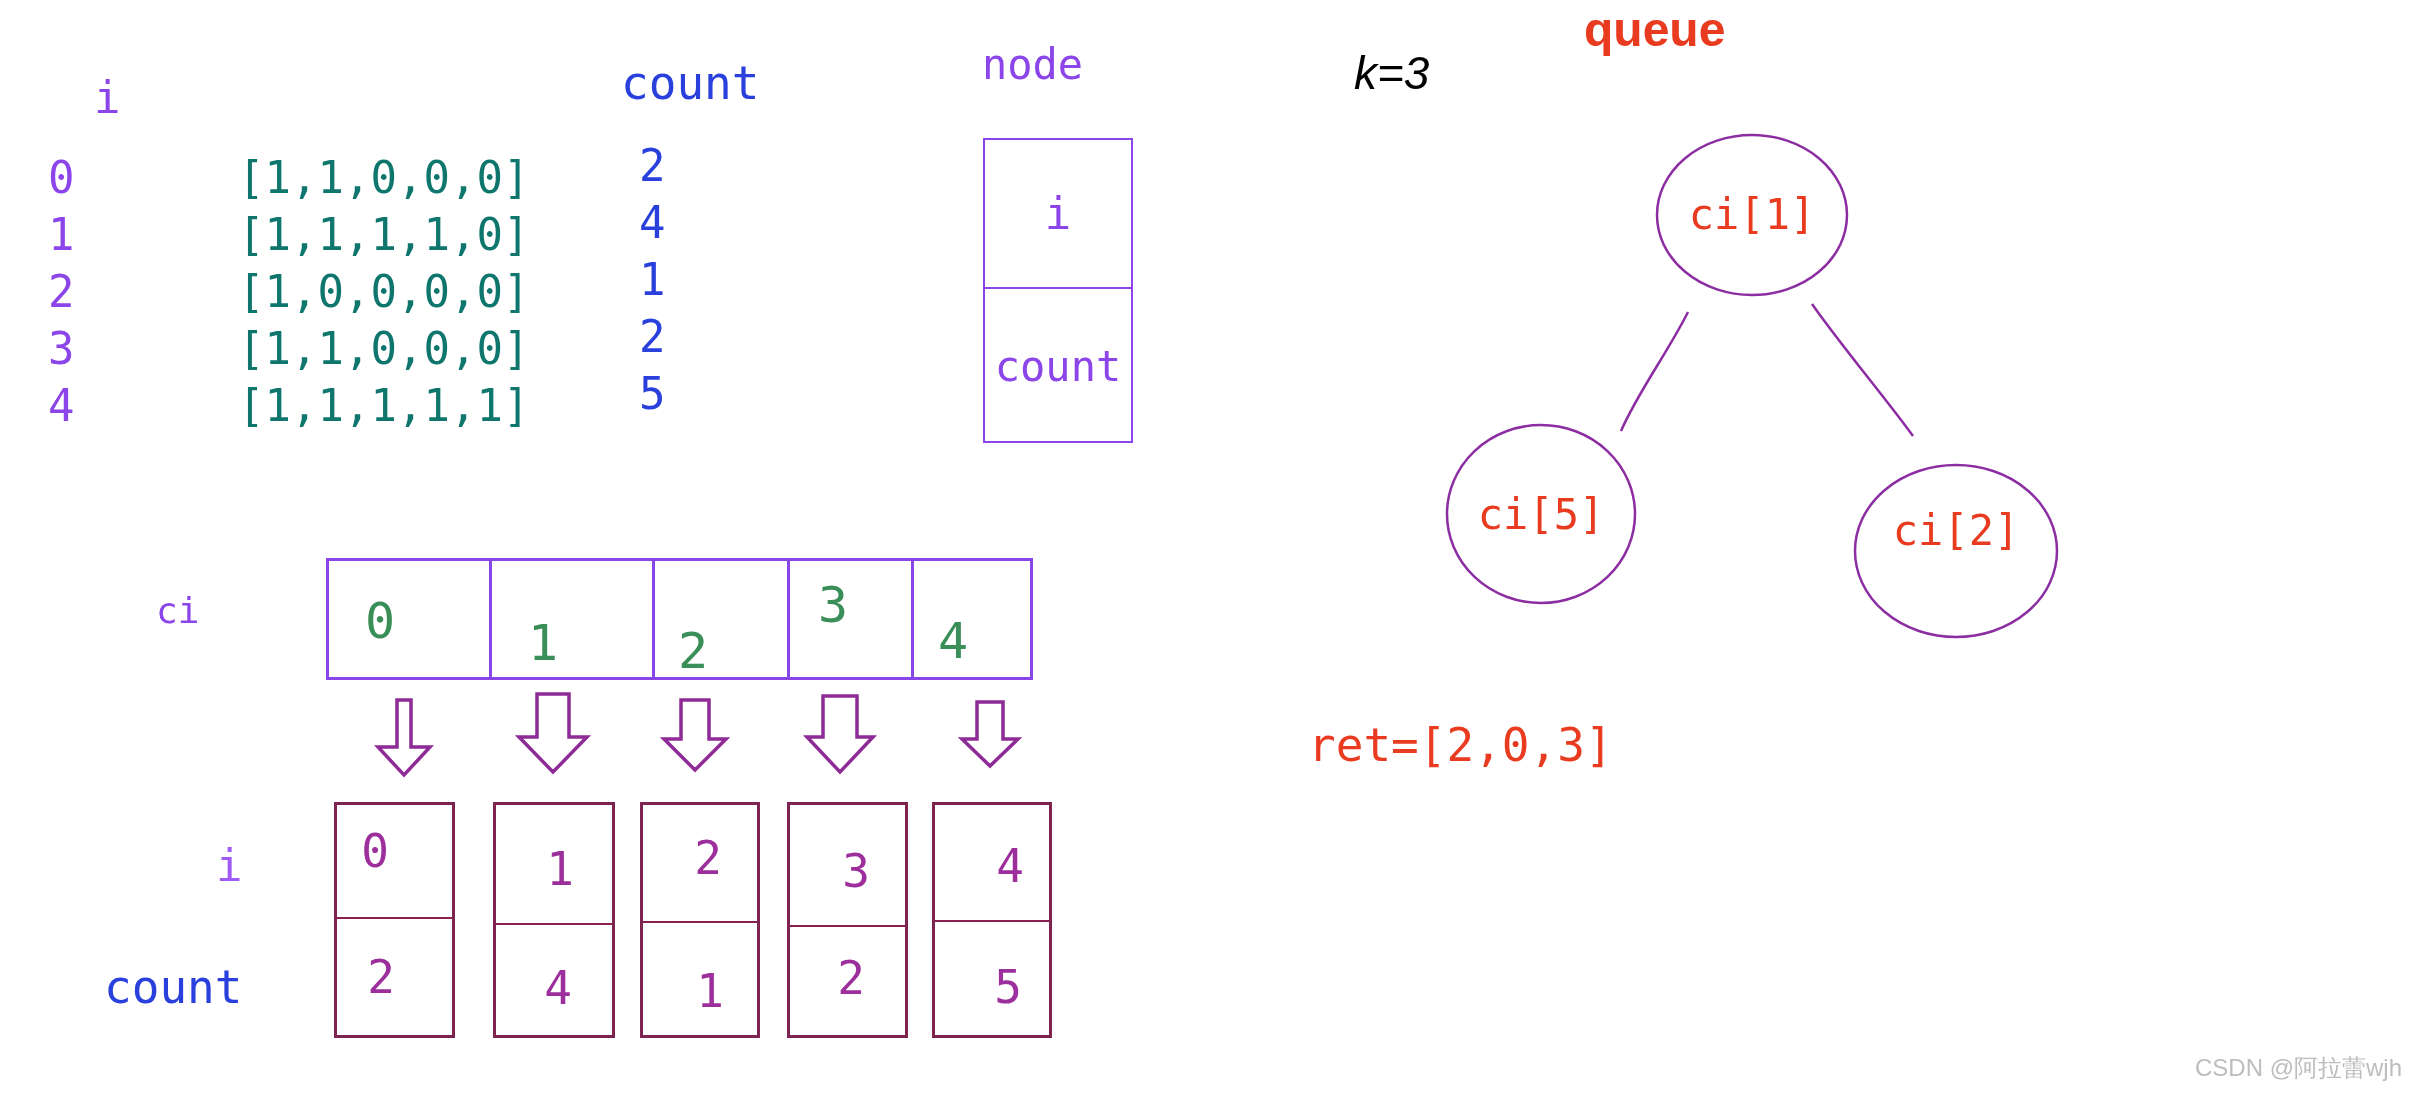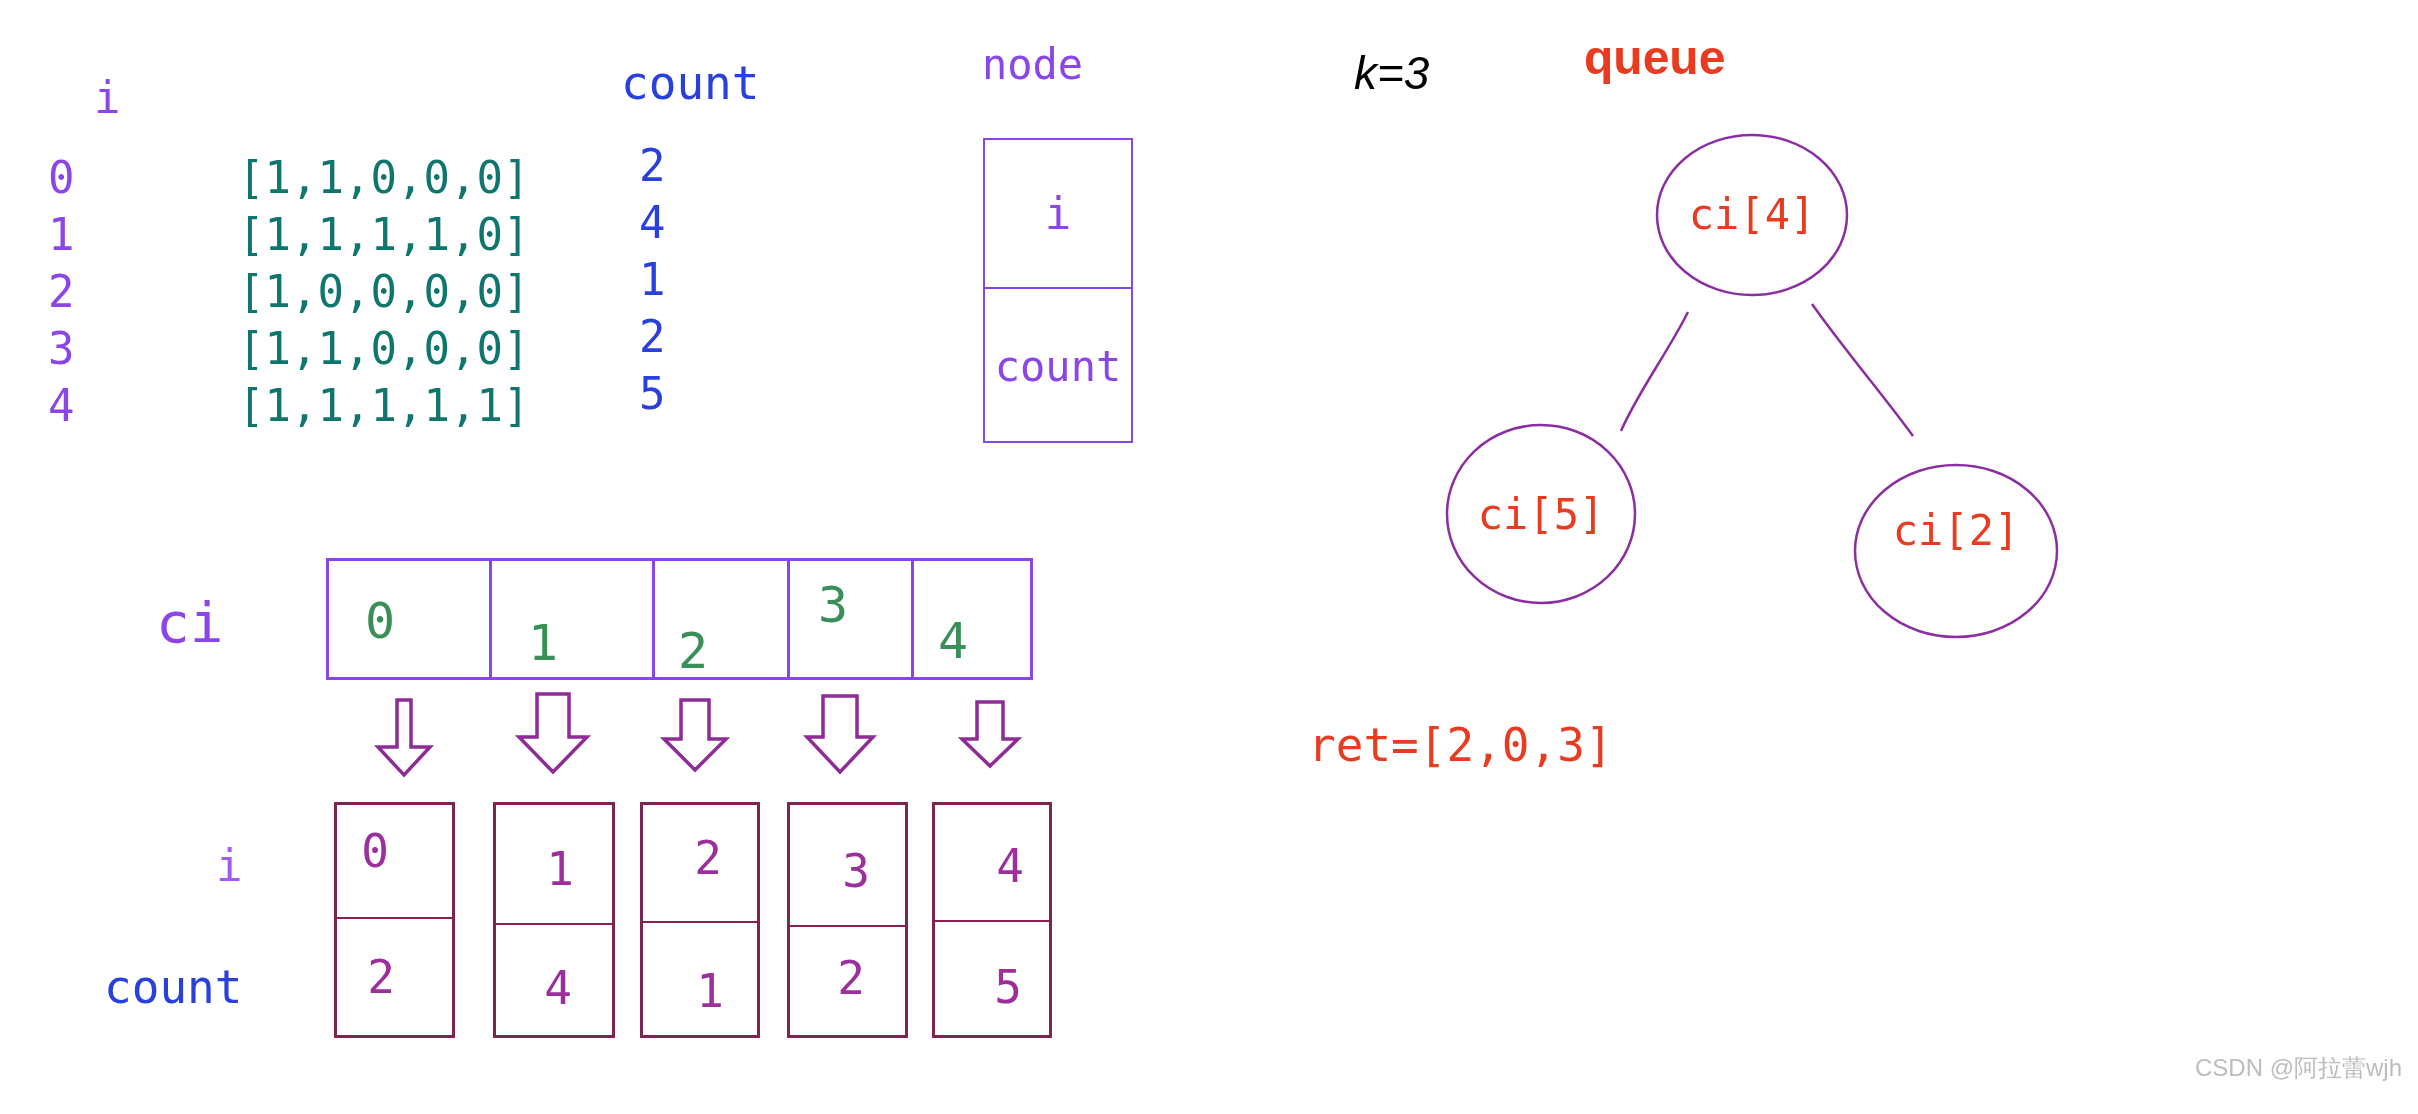--- a/index.html
+++ b/index.html
@@ -78,36 +78,36 @@
     <span class="tt-cnt">5</span>
   </div>
 
   <div class="abs mono purple" style="left:982px;top:40px;font-size:42px;">node</div>
   <div class="node-box">
     <div class="cell-top">i</div>
     <div class="cell-bot">count</div>
   </div>
 
   <div class="abs sans kcolor" style="left:1354px;top:46px;font-size:46px;">k=3</div>
-  <div class="abs sans red" style="left:1584px;top:2px;font-size:48px;font-weight:bold;margin-top:28px;">queue</div>
+  <div class="abs sans red" style="left:1584px;top:2px;font-size:48px;font-weight:bold;">queue</div>
 
   <svg style="left:1380px;top:100px;" width="740" height="580" viewBox="1380 100 740 580">
     <ellipse cx="1752" cy="215" rx="95" ry="80" fill="none" stroke="#8c2da2" stroke-width="2.5"></ellipse>
     <ellipse cx="1541" cy="514" rx="94" ry="89" fill="none" stroke="#8c2da2" stroke-width="2.5"></ellipse>
     <ellipse cx="1956" cy="551" rx="101" ry="86" fill="none" stroke="#8c2da2" stroke-width="2.5"></ellipse>
     <path d="M1688,312 C1668,352 1638,392 1621,431" fill="none" stroke="#8c2da2" stroke-width="2.5"></path>
     <path d="M1812,304 C1843,348 1884,396 1913,436" fill="none" stroke="#8c2da2" stroke-width="2.5"></path>
   </svg>
-  <div class="tree-label mono" style="left:1662px;top:190px;width:180px;">ci[4]</div>
+  <div class="tree-label mono" style="left:1662px;top:190px;width:180px;">ci[1]</div>
   <div class="tree-label mono" style="left:1451px;top:490px;width:180px;">ci[5]</div>
   <div class="tree-label mono" style="left:1861px;top:506px;width:190px;">ci[2]</div>
 
   <div class="abs mono red" style="left:1308px;top:718px;font-size:46px;">ret=[2,0,3]</div>
 
-  <div class="abs mono purple" style="left:156px;top:590px;font-size:56px;">ci</div>
+  <div class="abs mono purple" style="left:156px;top:590px;font-size:36px;">ci</div>
   <div class="ci-box">
     <div class="ci-div" style="left:160px;"></div>
     <div class="ci-div" style="left:323px;"></div>
     <div class="ci-div" style="left:458px;"></div>
     <div class="ci-div" style="left:582px;"></div>
     <span class="ci-digit" style="left:51px;top:60px;">0</span>
     <span class="ci-digit" style="left:214px;top:82px;">1</span>
     <span class="ci-digit" style="left:364px;top:90px;">2</span>
     <span class="ci-digit" style="left:504px;top:44px;">3</span>
     <span class="ci-digit" style="left:624px;top:80px;">4</span>

